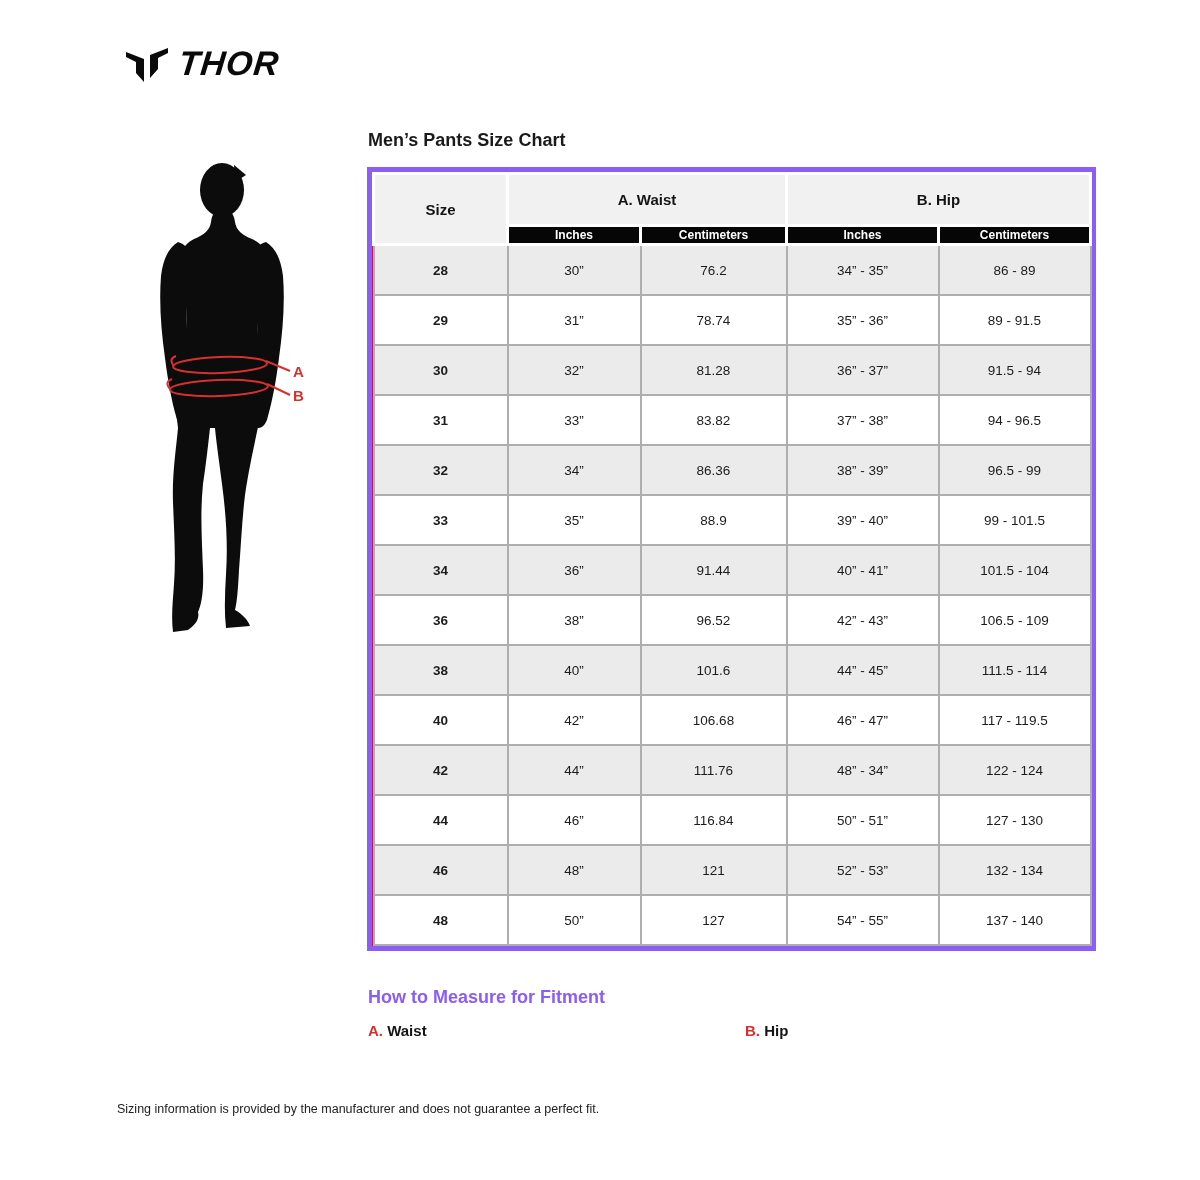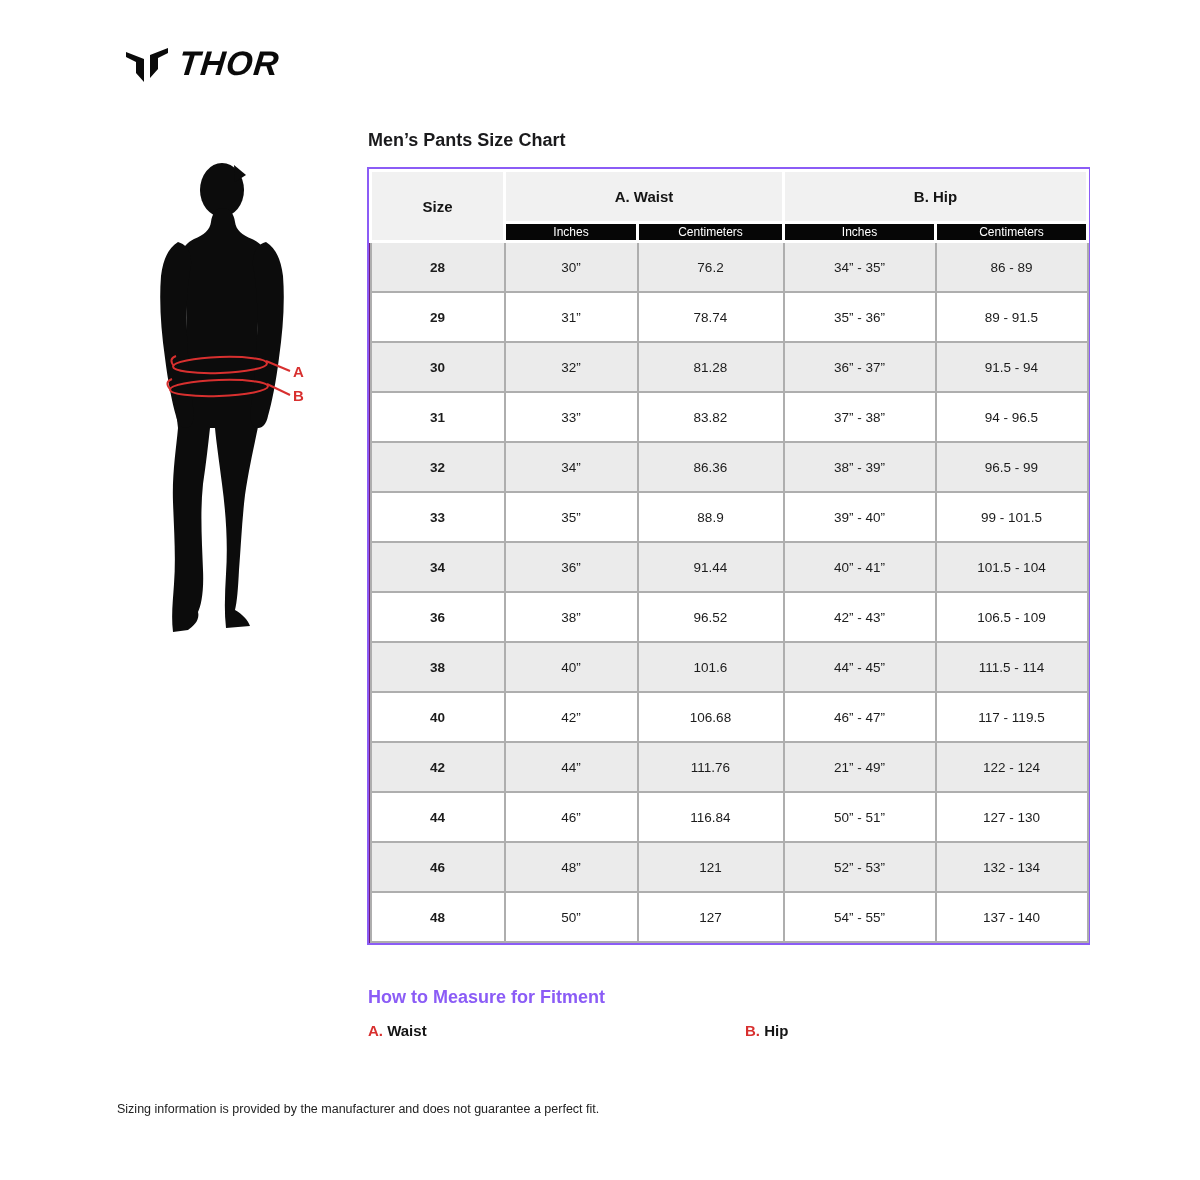--- a/index.html
+++ b/index.html
@@ -19,30 +19,30 @@
     letter-spacing: 1px; color: #0a0a0a; transform: skewX(-6deg);
   }
 
   
   .figure-wrap { position: absolute; left: 140px; top: 150px; width: 220px; height: 520px; }
 
   
   .chart-title { position: absolute; left: 368px; top: 130px; font-size: 18px; font-weight: bold; color: #1a1a1c; text-align: center; }
 
   
-  .table-wrap { position: absolute; left: 367px; top: 167px; width: 719px; border: 2px solid #8b5cf6; background: #701a75; }
+  .table-wrap { position: absolute; left: 367px; top: 167px; width: 719px; border: 5px solid #8b5cf6; background: #be185d; }
   table.size-table { border-collapse: collapse; width: 100%; table-layout: fixed; }
   table.size-table th, table.size-table td { text-align: center; vertical-align: middle; padding: 0; }
   th.gray-head {
     background: #f1f1f1; border: 3px solid #ffffff;
     font-size: 15px; font-weight: bold; color: #151515; height: 49px;
   }
   th.black-head {
     background: #060606; border: 3px solid #ffffff;
-    font-size: 12px; font-weight: normal; color: #ffffff; height: 16px;
+    font-size: 12px; font-weight: bold; color: #ffffff; height: 16px;
   }
   td.cell {
     border: 2px solid #aeaeae; height: 48px;
     font-size: 13.5px; color: #1c1c1c; background: #ffffff;
   }
   tbody tr:nth-child(odd) td.cell { background: #ebebeb; }
   td.cell.size-col { font-weight: bold; }
 
   
   .howto-title { position: absolute; left: 368px; top: 987px; font-size: 18px; font-weight: bold; color: #8b5cf6; }
@@ -238,21 +238,21 @@
         <td class="cell size-col">40</td>
         <td class="cell">42”</td>
         <td class="cell">106.68</td>
         <td class="cell">46” - 47”</td>
         <td class="cell">117 - 119.5</td>
       </tr>
       <tr>
         <td class="cell size-col">42</td>
         <td class="cell">44”</td>
         <td class="cell">111.76</td>
-        <td class="cell">21” - 49”</td>
+        <td class="cell">48” - 34”</td>
         <td class="cell">122 - 124</td>
       </tr>
       <tr>
         <td class="cell size-col">44</td>
         <td class="cell">46”</td>
         <td class="cell">116.84</td>
         <td class="cell">50” - 51”</td>
         <td class="cell">127 - 130</td>
       </tr>
       <tr>

